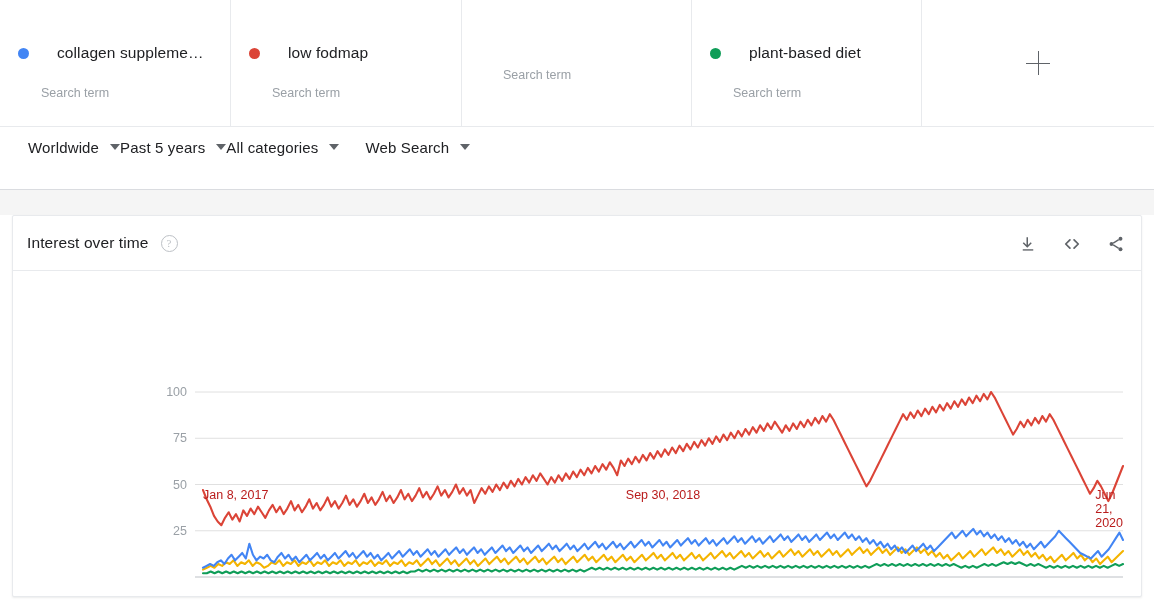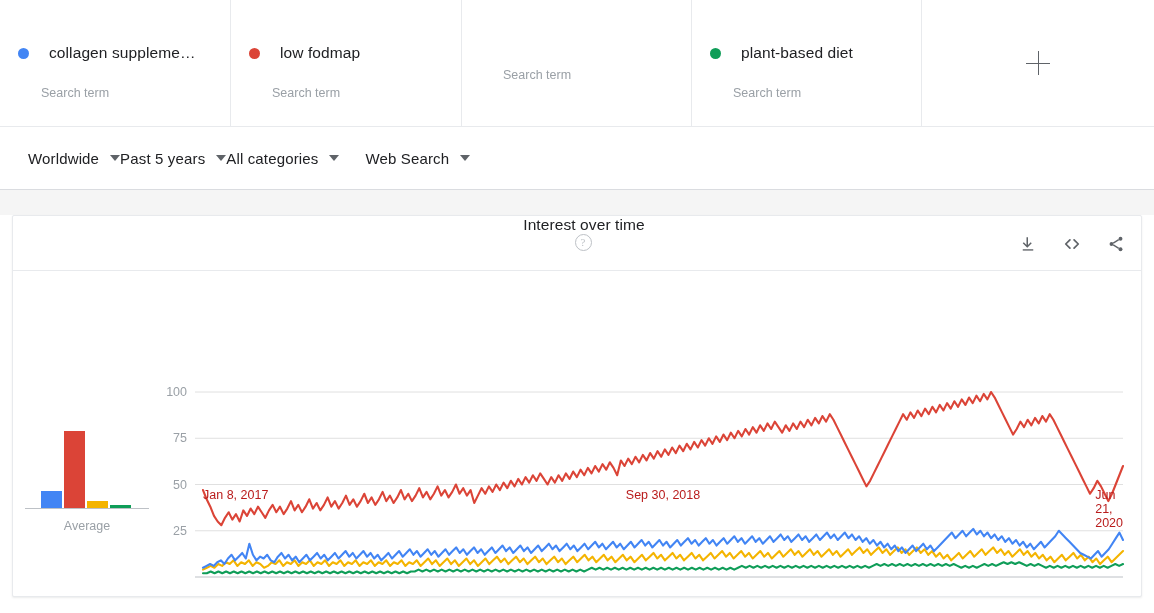--- a/index.html
+++ b/index.html
@@ -22,41 +22,41 @@
     position: relative;
     border-right: 1px solid #e8eaed;
     background: #fff;
     padding: 44px 0 0 18px;
   }
   .term-card.c0 { width: 231px; }
   .term-card.c1 { width: 231px; }
   .term-card.c2 { width: 230px; }
   .term-card.c3 { width: 230px; }
   .term-card.add { width: 232px; border-right: none; display:flex; align-items:center; justify-content:center; padding:0; }
-  .term-top { display: flex; align-items: center; gap: 8px; height: 18px; }
+  .term-top { display: flex; align-items: center; gap: 16px; height: 18px; }
   .dot { width: 11px; height: 11px; border-radius: 50%; flex: 0 0 auto; display:inline-block; }
   .term-label {
     font-size: 15.5px; color: #202124; letter-spacing: .1px;
     margin-left: 12px; white-space: nowrap; overflow: hidden;
     max-width: 170px; line-height: 18px;
   }
   .term-sub { font-size: 12.5px; color: #9aa0a6; margin-top: 24px; margin-left: 23px; line-height: 14px; }
   .plus-btn {
     width: 40px; height: 40px; position: relative; cursor: pointer;
   }
   .plus-btn::before, .plus-btn::after {
     content:""; position:absolute; background:#5f6368;
   }
   .plus-btn::before { left: 8px; right: 8px; top: 19.5px; height: 1.6px; }
   .plus-btn::after  { top: 8px; bottom: 8px; left: 19.5px; width: 1.6px; }
 
   
   .filter-bar {
     position: absolute; left: 0; top: 127px; width: 1154px; height: 63px;
-    display: flex; align-items: center; background: #fff;
+    display: flex; background: #fff;
     border-bottom: 1px solid #dadce0;
   }
   .filter {
     display: flex; align-items: center; cursor: pointer; height: 40px;
   }
   .filter .ftext { font-size: 15px; color: #202124; letter-spacing:.15px; }
   .caret {
     width: 0; height: 0; margin-left: 11px;
     border-left: 5px solid transparent; border-right: 5px solid transparent;
     border-top: 6px solid #5f6368;
@@ -70,21 +70,21 @@
   .grey-gap { position:absolute; left:0; top:190px; width:1154px; height:25px; background:#f5f5f5; }
 
   
   .card {
     position: absolute; left: 12px; top: 215px; width: 1130px; height: 382px;
     background: #fff; border: 1px solid #e8eaed; border-radius: 2px;
     box-shadow: 0 1px 2px rgba(60,64,67,.10);
   }
   .card-head {
     position: relative; height: 55px; border-bottom: 1px solid #e8eaed;
-    display: flex; align-items: center; flex-direction: column;
+    display: flex; align-items: center;
   }
   .card-title { font-size: 15.5px; color: #202124; margin-left: 14px; letter-spacing:.1px; }
   .help-icon {
     width: 17px; height: 17px; border: 1.3px solid #bdc1c6; border-radius: 50%;
     margin-left: 12px; display: flex; align-items: center; justify-content: center;
     font-size: 11px; color: #bdc1c6; cursor: pointer; line-height: 1;
     font-family: "Liberation Serif", serif;
   }
   .head-actions { position: absolute; right: 14px; top: 0; height: 55px; display: flex; align-items: center; gap: 22px; }
   .act { width: 22px; height: 22px; cursor: pointer; display:flex; align-items:center; justify-content:center; }
@@ -190,30 +190,20 @@
             <circle cx="6" cy="12" r="2.6" fill="#5f6368" stroke="none"></circle>
             <line x1="8.3" y1="10.8" x2="15.7" y2="6.3"></line>
             <line x1="8.3" y1="13.2" x2="15.7" y2="17.7"></line>
           </svg>
         </div>
       </div>
     </div>
 
     <div class="chart-body">
 
-      <div class="avg-panel">
-        <div class="avg-bars" id="avgBars">
-            <div class="avg-bar" style="height: 17.16px; background: rgb(66, 133, 244);"></div>
-            <div class="avg-bar" style="height: 76.56px; background: rgb(219, 68, 55);"></div>
-            <div class="avg-bar" style="height: 6.6px; background: rgb(244, 180, 0);"></div>
-            <div class="avg-bar" style="height: 3px; background: rgb(15, 157, 88);"></div>
-          </div>
-        <div class="avg-baseline"></div>
-        <div class="avg-label">Average</div>
-      </div>
 
       <div class="plot">
         <svg id="plotSvg" width="980" height="325">
             <line x1="34" x2="962" y1="121" y2="121" stroke="#e0e0e0" stroke-width="1"></line>
             <line x1="34" x2="962" y1="167.25" y2="167.25" stroke="#e0e0e0" stroke-width="1"></line>
             <line x1="34" x2="962" y1="213.5" y2="213.5" stroke="#e0e0e0" stroke-width="1"></line>
             <line x1="34" x2="962" y1="259.75" y2="259.75" stroke="#e0e0e0" stroke-width="1"></line>
             <line x1="34" x2="962" y1="306" y2="306" stroke="#bdc1c6" stroke-width="1"></line>
             <text x="26" y="125" text-anchor="end" fill="#9aa0a6" font-size="12.5" font-family="&quot;Liberation Sans&quot;, sans-serif">100</text>
             <text x="26" y="171.25" text-anchor="end" fill="#9aa0a6" font-size="12.5" font-family="&quot;Liberation Sans&quot;, sans-serif">75</text>

